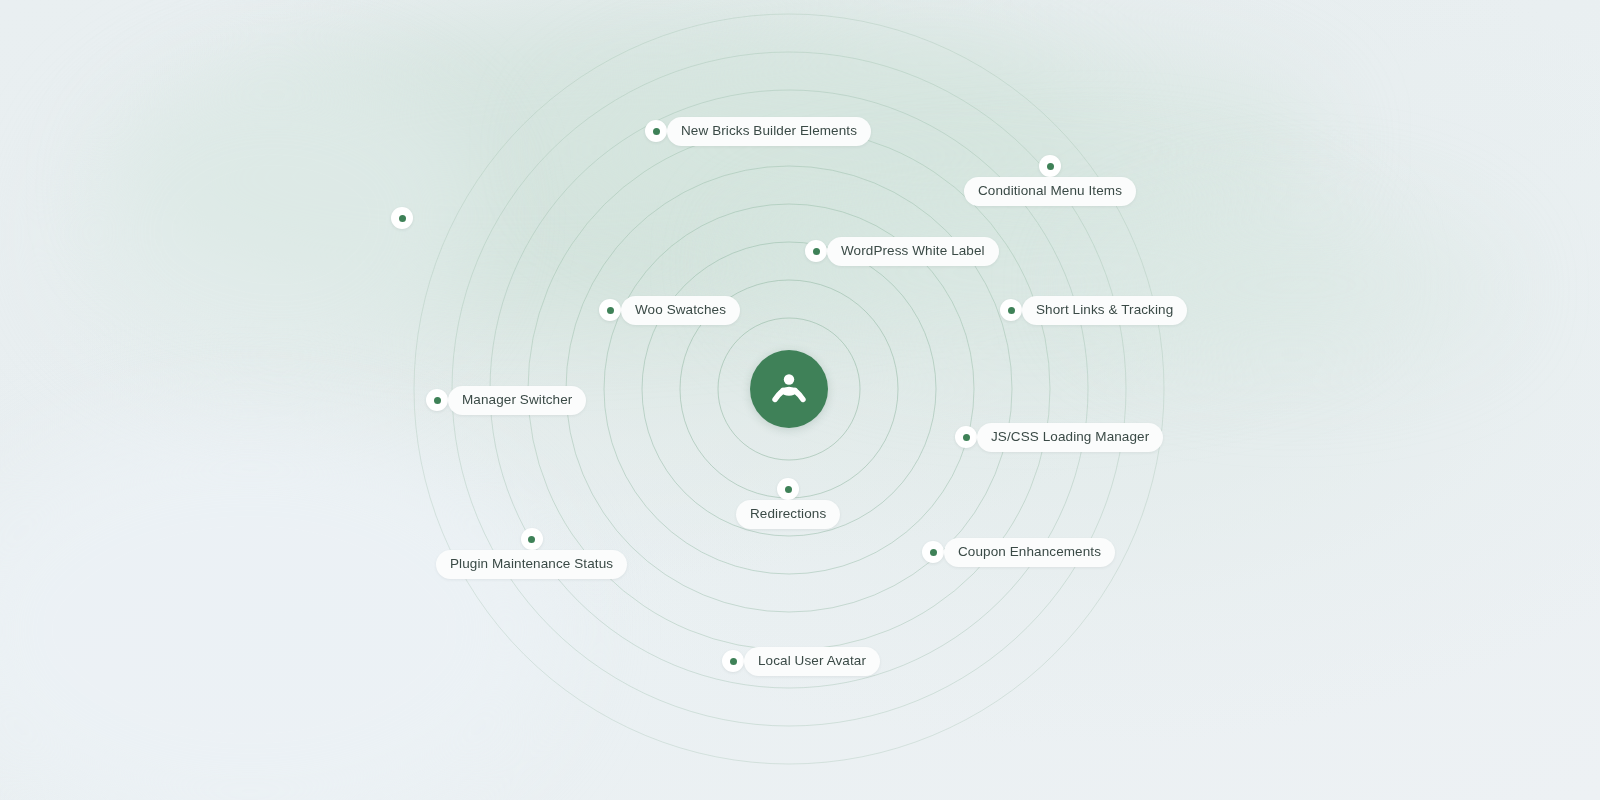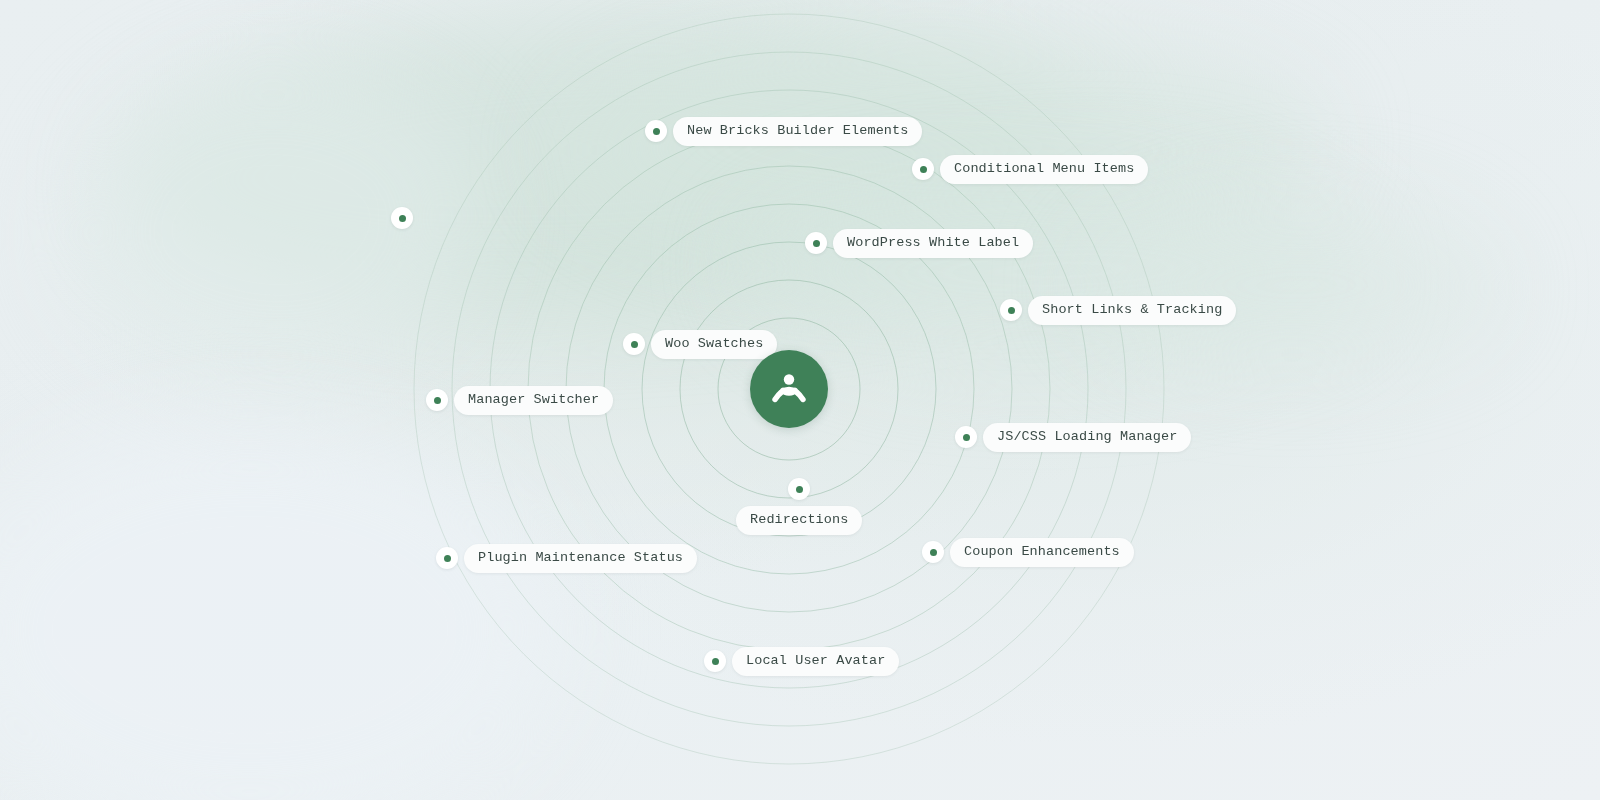--- a/index.html
+++ b/index.html
@@ -49,23 +49,21 @@
     left:-60px; top:420px; width:620px; height:420px;
     background:rgba(236,242,245,0.75);
     border-radius:50% 50% 50% 50% / 50% 50% 50% 50%;
   }
   #rings { position:absolute; left:0; top:0; width:1600px; height:800px; }
 
   .node {
     position:absolute;
     display:flex;
     align-items:center;
-    gap:6px;
     white-space:nowrap;
-    font-family:Liberation Mono, monospace;
   }
   .node-dot {
     width:22px; height:22px;
     border-radius:50%;
     background:#ffffff;
     display:flex; align-items:center; justify-content:center;
     box-shadow:0 1px 3px rgba(60,80,75,0.10);
     flex:0 0 auto;
   }
   .node-dot i {
@@ -119,38 +117,38 @@
       <circle cx="789" cy="389" r="375" fill="none" stroke="#8fb6a0" stroke-width="1" opacity="0.27"></circle>
     </svg>
 
   <div id="nodes-layer">
       <div class="node" style="left: 645px; top: 117px;">
         <span class="node-dot">
           <i></i>
         </span>
         <span class="node-pill">New Bricks Builder Elements</span>
       </div>
-      <div class="node" style="left: 912px; top: 155px;">
+      <div class="node" style="left: 964px; top: 155px; flex-direction: column;">
         <span class="node-dot">
           <i></i>
         </span>
         <span class="node-pill">Conditional Menu Items</span>
       </div>
       <div class="node" style="left: 391px; top: 207px;">
         <span class="node-dot">
           <i></i>
         </span>
       </div>
-      <div class="node" style="left: 805px; top: 229px; align-items: center;">
+      <div class="node" style="left: 805px; top: 237px; align-items: center;">
         <span class="node-dot">
           <i></i>
         </span>
         <span class="node-pill">WordPress White Label</span>
       </div>
-      <div class="node" style="left: 623px; top: 296px; margin-top: 34px;">
+      <div class="node" style="left: 599px; top: 296px;">
         <span class="node-dot">
           <i></i>
         </span>
         <span class="node-pill">Woo Swatches</span>
       </div>
       <div class="node" style="left: 1000px; top: 296px; text-align: right;">
         <span class="node-dot">
           <i></i>
         </span>
         <span class="node-pill">Short Links &amp; Tracking</span>
@@ -166,33 +164,33 @@
           <i></i>
         </span>
         <span class="node-pill">JS/CSS Loading Manager</span>
       </div>
       <div class="node" style="left: 736px; top: 478px; flex-direction: column;">
         <span class="node-dot">
           <i></i>
         </span>
         <span class="node-pill">Redirections</span>
       </div>
-      <div class="node" style="left: 436px; top: 544px;">
+      <div class="node" style="left: 436px; top: 528px; flex-direction: column;">
         <span class="node-dot">
           <i></i>
         </span>
         <span class="node-pill">Plugin Maintenance Status</span>
       </div>
       <div class="node" style="left: 922px; top: 538px;">
         <span class="node-dot">
           <i></i>
         </span>
         <span class="node-pill">Coupon Enhancements</span>
       </div>
-      <div class="node" style="left: 704px; top: 647px; text-align: right;">
+      <div class="node" style="left: 722px; top: 647px; text-align: right;">
         <span class="node-dot">
           <i></i>
         </span>
         <span class="node-pill">Local User Avatar</span>
       </div>
     </div>
 
   <div id="center-logo">
     <svg width="42" height="42" viewBox="0 0 42 42">
       <circle cx="21" cy="11.5" r="5.2" fill="#ffffff"></circle>

